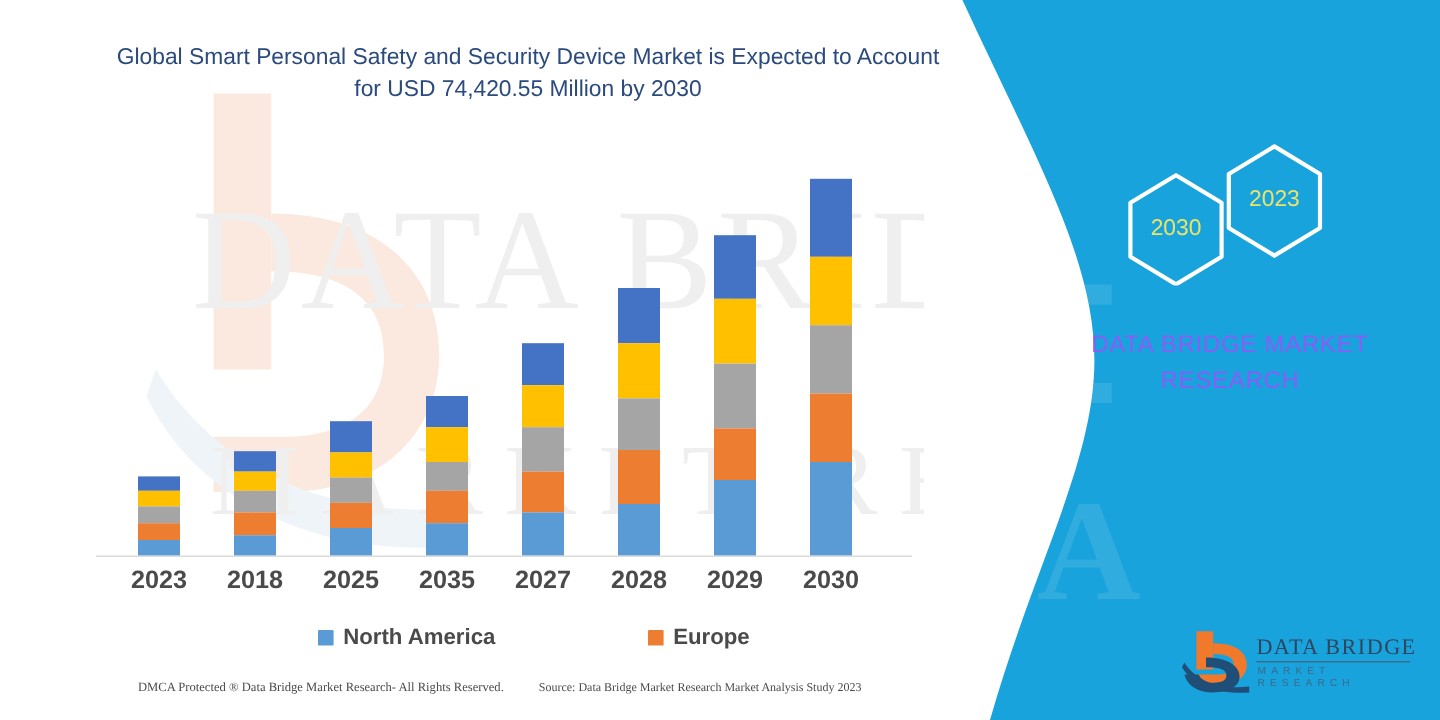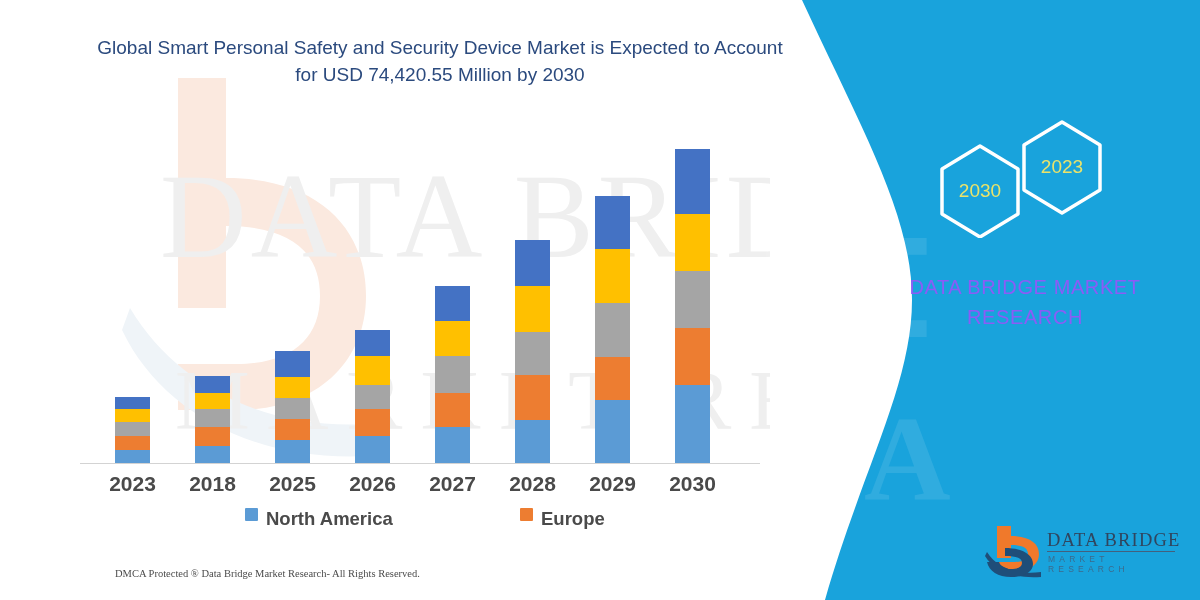--- a/index.html
+++ b/index.html
@@ -56,21 +56,21 @@
 
   .xlabels{position:absolute;z-index:5;left:80px;top:472px;width:680px;height:34px;}
   .xlabel{
     position:absolute;top:0;width:70px;text-align:center;
     font-size:21px;font-weight:700;color:#4A4A4A;
     font-family:"Liberation Sans", sans-serif;
   }
 
   
   .legend{position:absolute;z-index:5;left:80px;top:508px;width:690px;height:34px;}
-  .legend-item{position:absolute;top:0;display:flex;align-items:flex-start;gap:8px;}
+  .legend-item{position:absolute;top:12px;display:flex;align-items:center;gap:8px;margin-left:20px;}
   .legend-swatch{width:13px;height:13px;display:inline-block;border-radius:1px;}
   .legend-label{font-size:18.5px;font-weight:700;color:#4A4A4A;font-family:"Liberation Sans", sans-serif;}
 
   
   .footer{position:absolute;z-index:5;left:0;top:560px;width:830px;height:40px;margin-left:19px;}
   .footer-left{position:absolute;left:96px;top:8px;font-size:10.5px;color:#4b4b4b;
     font-family:"Liberation Serif", serif;white-space:nowrap;}
   .footer-right{position:absolute;left:430px;top:8px;font-size:10px;color:#4b4b4b;
     font-family:"Liberation Serif", serif;white-space:nowrap;}
 
@@ -189,40 +189,41 @@
           <div class="seg" title="Europe 2030: 57" style="height: 57px; background: rgb(237, 125, 49);"></div>
           <div class="seg" title="North America 2030: 78" style="height: 78px; background: rgb(91, 155, 213);"></div>
         </div>
       </div>
   </div>
 
   <div class="xlabels">
       <div class="xlabel" style="left: 17.5px;">2023</div>
       <div class="xlabel" style="left: 97.5px;">2018</div>
       <div class="xlabel" style="left: 177.5px;">2025</div>
-      <div class="xlabel" style="left: 257.5px;">2026</div>
+      <div class="xlabel" style="left: 257.5px;">2035</div>
       <div class="xlabel" style="left: 337.5px;">2027</div>
       <div class="xlabel" style="left: 417.5px; text-align: center;">2028</div>
       <div class="xlabel" style="left: 497.5px;">2029</div>
       <div class="xlabel" style="left: 577.5px;">2030</div>
     </div>
 
   <div class="legend">
       <div class="legend-item" style="left: 165px;">
         <span class="legend-swatch" style="background: rgb(91, 155, 213);"></span>
         <span class="legend-label">North America</span>
       </div>
       <div class="legend-item" style="left: 440px;">
         <span class="legend-swatch" style="background: rgb(237, 125, 49);"></span>
         <span class="legend-label">Europe</span>
       </div>
     </div>
 
   <div class="footer">
     <div class="footer-left">DMCA Protected ® Data Bridge Market Research- All Rights Reserved.</div>
+    <div class="footer-right">Source: Data Bridge Market Research  Market Analysis Study 2023</div>
   </div>
 
 
   <div class="hex-wrap">
     <svg width="200" height="120" viewBox="0 0 200 120" style="position:absolute;left:0;top:0;">
       <polygon points="142,4 180,27 180,72 142,95 104,72 104,27" fill="none" stroke="#ffffff" stroke-width="3.5" stroke-linejoin="round"></polygon>
       <polygon points="60,28 98,51 98,96 60,119 22,96 22,51" fill="none" stroke="#ffffff" stroke-width="3.5" stroke-linejoin="round"></polygon>
     </svg>
     <div class="hex-label" style="left:20px;top:62px;width:80px;">2030</div>
     <div class="hex-label" style="left:102px;top:38px;width:80px;">2023</div>

